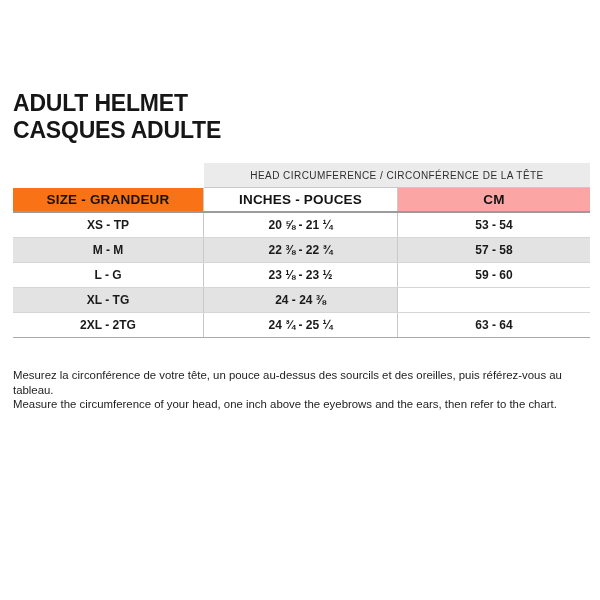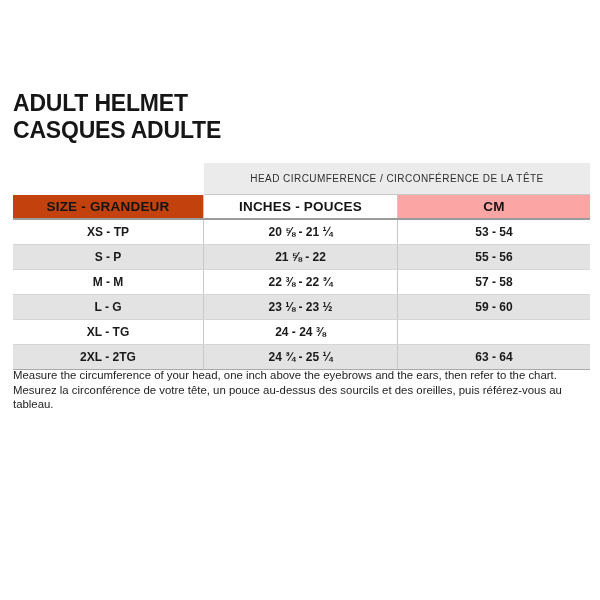--- a/index.html
+++ b/index.html
@@ -36,21 +36,21 @@
   }
   .size-table {
     position: absolute;
     left: 13px;
     top: 163px;
     width: 577px;
   }
   .band-row {
     display: grid;
     grid-template-columns: 191px 386px;
-    height: 32px;
+    height: 25px;
   }
   .band-spacer {
     background: transparent;
   }
   .band-cell {
     background: #ebebeb;
     border-bottom: 1px solid #c9c9c9;
     display: flex;
     align-items: center;
     justify-content: center;
@@ -71,21 +71,21 @@
     display: flex;
     align-items: center;
     justify-content: center;
     font-size: 13.5px;
     font-weight: 700;
     letter-spacing: 0.2px;
     color: #141414;
     white-space: nowrap;
   }
   .header-cell.col-size {
-    background: #c2410c;
+    background: #f97316;
     border-right: 1px solid #c9c9c9;
     box-sizing: border-box;
   }
   .header-cell.col-inches {
     background: #ffffff;
     border-right: 1px solid #c9c9c9;
     box-sizing: border-box;
   }
   .header-cell.col-cm {
     background: #fca5a5;
@@ -148,25 +148,20 @@
       <div class="header-cell col-inches">INCHES - POUCES</div>
       <div class="header-cell col-cm">CM</div>
     </div>
 
     <div class="trow">
       <div class="cell c1">XS - TP</div>
       <div class="cell c2">20 ⅝ - 21 ¼</div>
       <div class="cell c3">53 - 54</div>
     </div>
 
-    <div class="trow">
-      <div class="cell c1">S - P</div>
-      <div class="cell c2">21 ⅝ - 22</div>
-      <div class="cell c3">55 - 56</div>
-    </div>
 
     <div class="trow">
       <div class="cell c1">M - M</div>
       <div class="cell c2">22 ⅜ - 22 ¾</div>
       <div class="cell c3">57 - 58</div>
     </div>
 
     <div class="trow">
       <div class="cell c1">L - G</div>
       <div class="cell c2">23 ⅛ - 23 ½</div>
@@ -180,17 +175,17 @@
 
     <div class="trow last">
       <div class="cell c1">2XL - 2TG</div>
       <div class="cell c2">24 ¾ - 25 ¼</div>
       <div class="cell c3">63 - 64</div>
     </div>
 
   </div>
 
   <div class="footnotes">
+    <div>Mesurez la circonférence de votre tête, un pouce au-dessus des sourcils et des oreilles, puis référez-vous au tableau.</div>
     <div>Measure the circumference of your head, one inch above the eyebrows and the ears, then refer to the chart.</div>
-    <div>Mesurez la circonférence de votre tête, un pouce au-dessus des sourcils et des oreilles, puis référez-vous au tableau.</div>
   </div>
 
 </div>
 
 </body></html>

